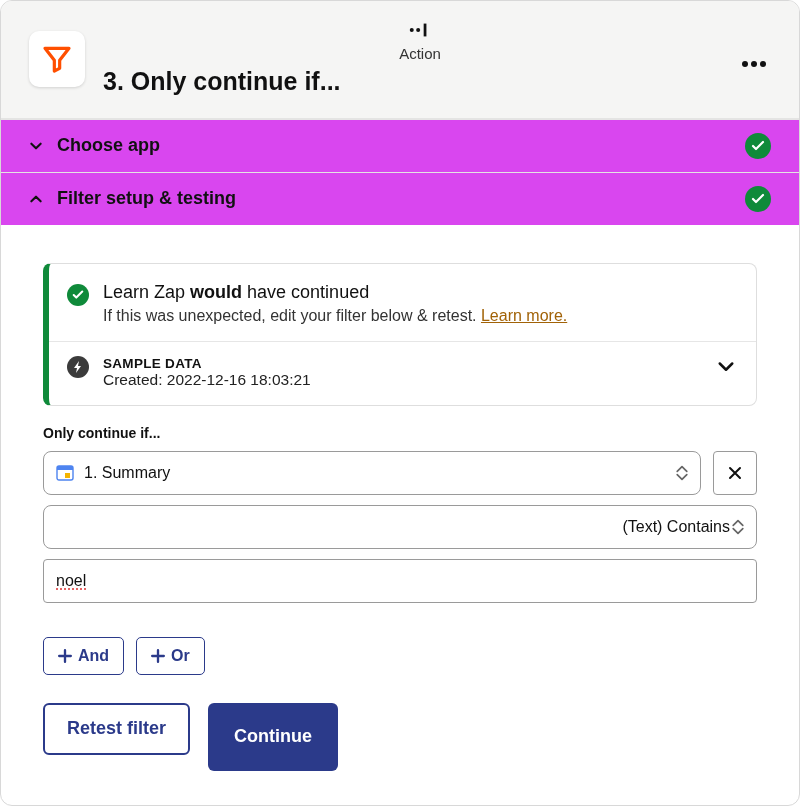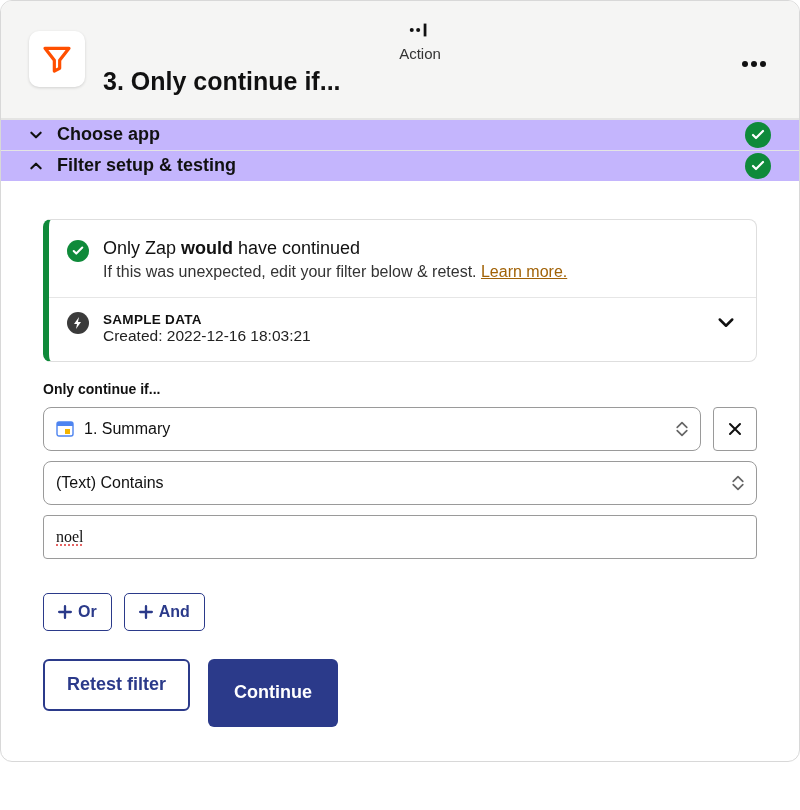--- a/index.html
+++ b/index.html
@@ -45,22 +45,22 @@
     padding: 6px 4px;
   }
 
   
   .section {
     border-top: 1px solid #e4e4e3;
   }
   .section:first-of-type { border-top: 0; }
   .section-row {
     display: flex; align-items: center;
-    padding: 2px 28px;
-    background: #c4b5fd;
+    padding: 13px 28px;
+    background: #d946ef;
     cursor: pointer;
     gap: 12px;
   }
   .section-row .label {
     font-size: 18px; font-weight: 700; flex: 1;
   }
   .chev { width: 14px; height: 14px; flex: none; margin-right:2px; }
   .status-check {
     width: 26px; height: 26px; border-radius: 50%;
     background: #0f8a3a;
@@ -140,36 +140,35 @@
   .spinner {
     width: 16px; display: flex; flex-direction: column; gap: 0px; align-items:center;
   }
   .spinner svg { width: 12px; height: 8px; display:block; }
   .remove-btn {
     width: 44px; height: 44px;
     border: 1px solid #9a9a9a; border-radius: 4px;
     background: #fff; display:flex; align-items:center; justify-content:center;
     cursor: pointer; font-size: 20px; flex:none;
   }
-  .operator-select { margin-top: 10px; }
+  .operator-select { margin-top: 10px; text-align: right; }
   .value-input {
     margin-top: 10px;
     width: 100%; height: 44px;
     border: 1px solid #9a9a9a; border-radius: 4px;
     padding: 0 12px;
     font-size: 16px;
     background: #fff;
   }
   .value-input .typed {
     display:inline-block; padding: 12px 0 0 0;
     text-decoration-line: underline;
     text-decoration-style: dotted;
     text-decoration-color: #d33;
     text-underline-offset: 3px;
-    font-family: Liberation Serif, serif;
   }
 
   .logic-row { margin-top: 34px; display: flex; gap: 12px; }
   .logic-btn {
     display: inline-flex; align-items: center; gap: 6px;
     border: 1.5px solid #2b3a8a; color: #2b3a8a;
     background: #fff; border-radius: 5px;
     height: 38px; padding: 0 14px;
     font-size: 16px; font-weight: 700; cursor: pointer;
   }
@@ -250,21 +249,21 @@
 
       <div class="result-card">
         <div class="result-top">
           <div class="check-sm">
             <svg viewBox="0 0 14 14">
                 <path d="M2 7l3 3 7-7" fill="none" stroke="#fff" stroke-width="2.4" stroke-linecap="round" stroke-linejoin="round"></path>
               </svg>
           </div>
           <div>
             <div class="result-title">
-              <span>Only Zap </span><b>would</b><span> have continued</span>
+              <span>Learn Zap </span><b>would</b><span> have continued</span>
             </div>
             <div class="result-sub">
               <span>If this was unexpected, edit your filter below &amp; retest. </span><a href="#">Learn more.</a>
             </div>
           </div>
         </div>
         <div class="sample-row">
           <div class="bolt">
             <svg viewBox="0 0 12 12">
                 <path d="M7 0L2 7h3l-1 5 5-7H6l1-5z" fill="#fff"></path>
@@ -326,27 +325,27 @@
         <div class="value-input">
           <span class="typed">noel</span>
         </div>
       </div>
 
       <div class="logic-row">
         <button class="logic-btn">
           <svg viewBox="0 0 12 12">
               <path d="M6 1v10M1 6h10" stroke="#2b3a8a" stroke-width="2" stroke-linecap="round"></path>
             </svg>
-          <span>Or</span>
+          <span>And</span>
         </button>
         <button class="logic-btn">
           <svg viewBox="0 0 12 12">
               <path d="M6 1v10M1 6h10" stroke="#2b3a8a" stroke-width="2" stroke-linecap="round"></path>
             </svg>
-          <span>And</span>
+          <span>Or</span>
         </button>
       </div>
 
       <div class="actions">
         <button class="btn-outline">Retest filter</button>
         <button class="btn-primary">Continue</button>
       </div>
 
     </div>
   </div>

